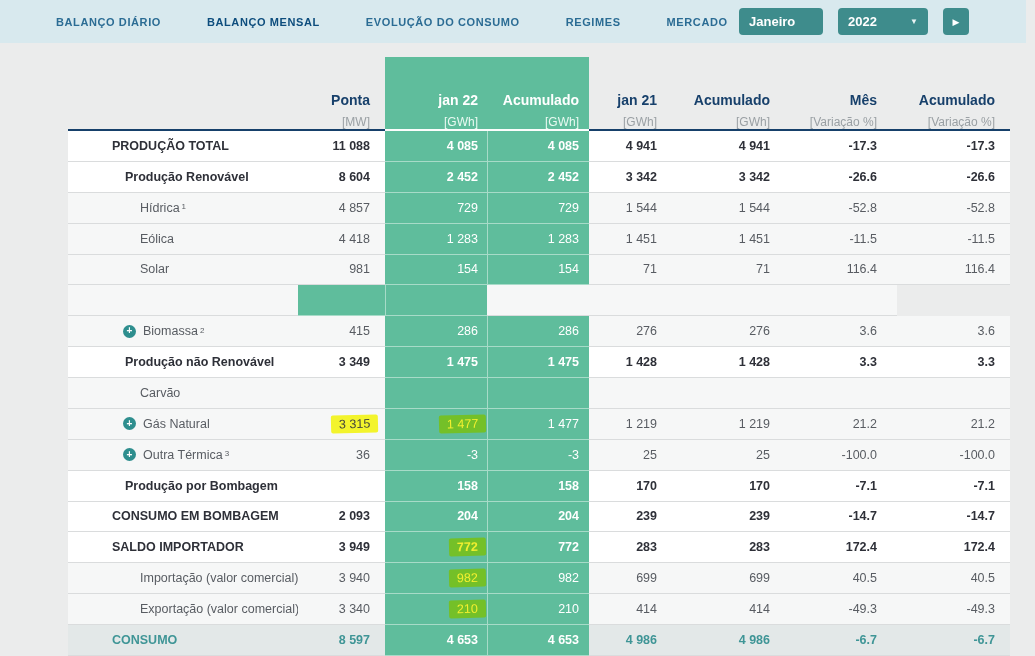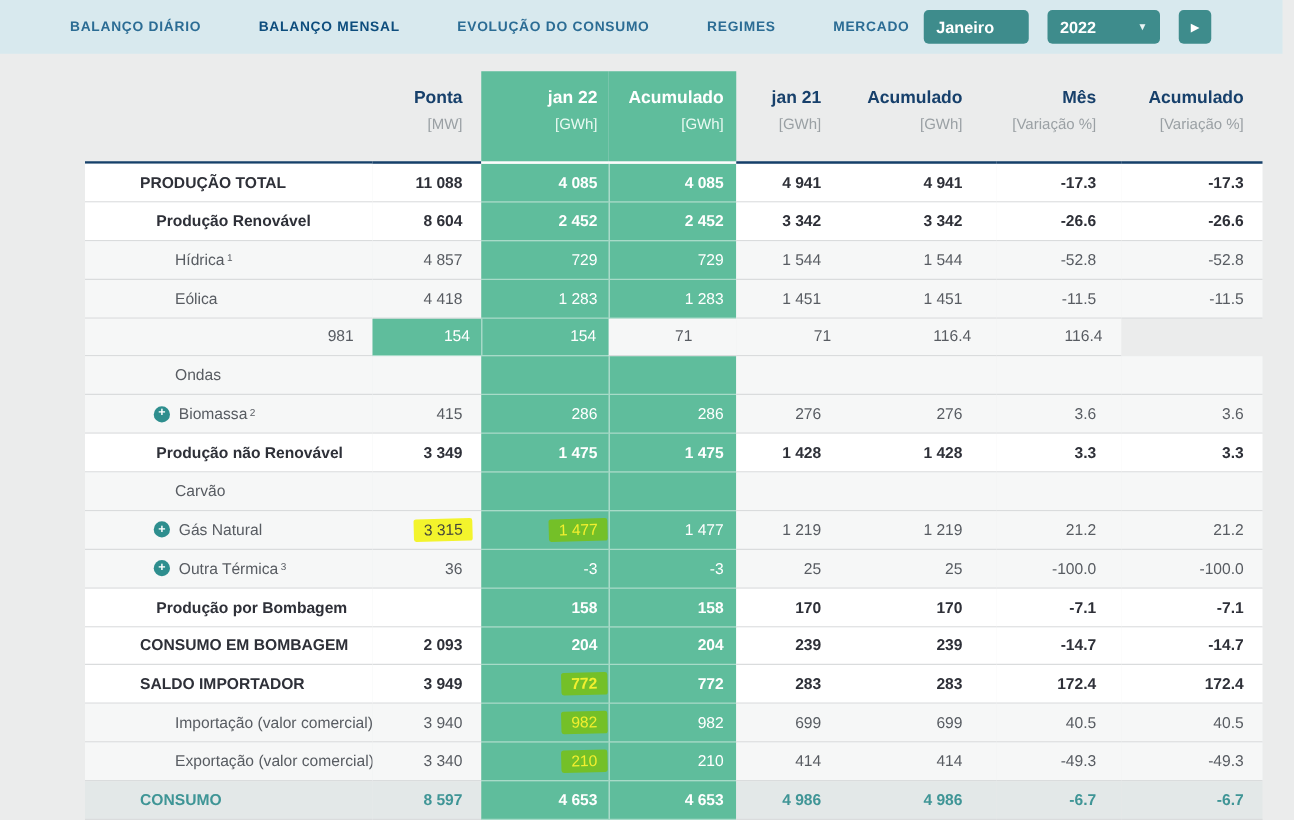--- a/index.html
+++ b/index.html
@@ -22,21 +22,21 @@
   .next-btn { width:26px; height:27px; border:none; border-radius:4px; background:#3e8c8c;
     color:#fff; font-size:9px; display:flex; align-items:center; justify-content:center; cursor:pointer; }
 
   
   .table { position:absolute; left:68px; top:43px; width:942px; }
   .grid-row { display:grid; grid-template-columns:230px 87px 102px 102px 103px 105px 100px 113px; }
 
   
   .thead { height:88px; }
   .hcell { display:flex; flex-direction:column; justify-content:flex-end; align-items:flex-end;
-    padding-bottom:23px; border-bottom:2px solid #16406a; position:relative; }
+    padding-bottom:0; border-bottom:2px solid #16406a; position:relative; }
   .hcell .hlabel { font-size:14px; font-weight:700; color:#17406b; position:relative; z-index:1; }
   .hcell .hunit { font-size:12px; color:#9aa0a4; margin-top:7px; position:relative; z-index:1; }
   .hcell.ghead { border-bottom:2px solid #fbfdfc; }
   .hcell.ghead::before { content:''; position:absolute; left:0; right:0; top:14px; bottom:0;
     background:#5fbd9c; }
   .hcell.ghead .hlabel { color:#fff; }
   .hcell.ghead .hunit { color:#eafaf2; }
   .corner { border-bottom:2px solid #16406a; }
 
   
@@ -230,20 +230,23 @@
           <span>1 451</span>
         </div>
         <div class="cell val c6">
           <span>-11.5</span>
         </div>
         <div class="cell val c7">
           <span>-11.5</span>
         </div>
       </div>
       <div class="grid-row row ">
+        <div class="cell lbl lvl3">
+          <span>Solar</span>
+        </div>
         <div class="cell val c1">
           <span>981</span>
         </div>
         <div class="cell val c2 green">
           <span>154</span>
         </div>
         <div class="cell val c3 green gsep">
           <span>154</span>
         </div>
         <div class="cell val c4">
@@ -253,23 +256,20 @@
           <span>71</span>
         </div>
         <div class="cell val c6">
           <span>116.4</span>
         </div>
         <div class="cell val c7">
           <span>116.4</span>
         </div>
       </div>
       <div class="grid-row row ">
-        <div class="cell lbl lvl3">
-          <span>Ondas</span>
-        </div>
         <div class="cell val c1">
           <span></span>
         </div>
         <div class="cell val c2 green">
           <span></span>
         </div>
         <div class="cell val c3 green gsep">
           <span></span>
         </div>
         <div class="cell val c4">

